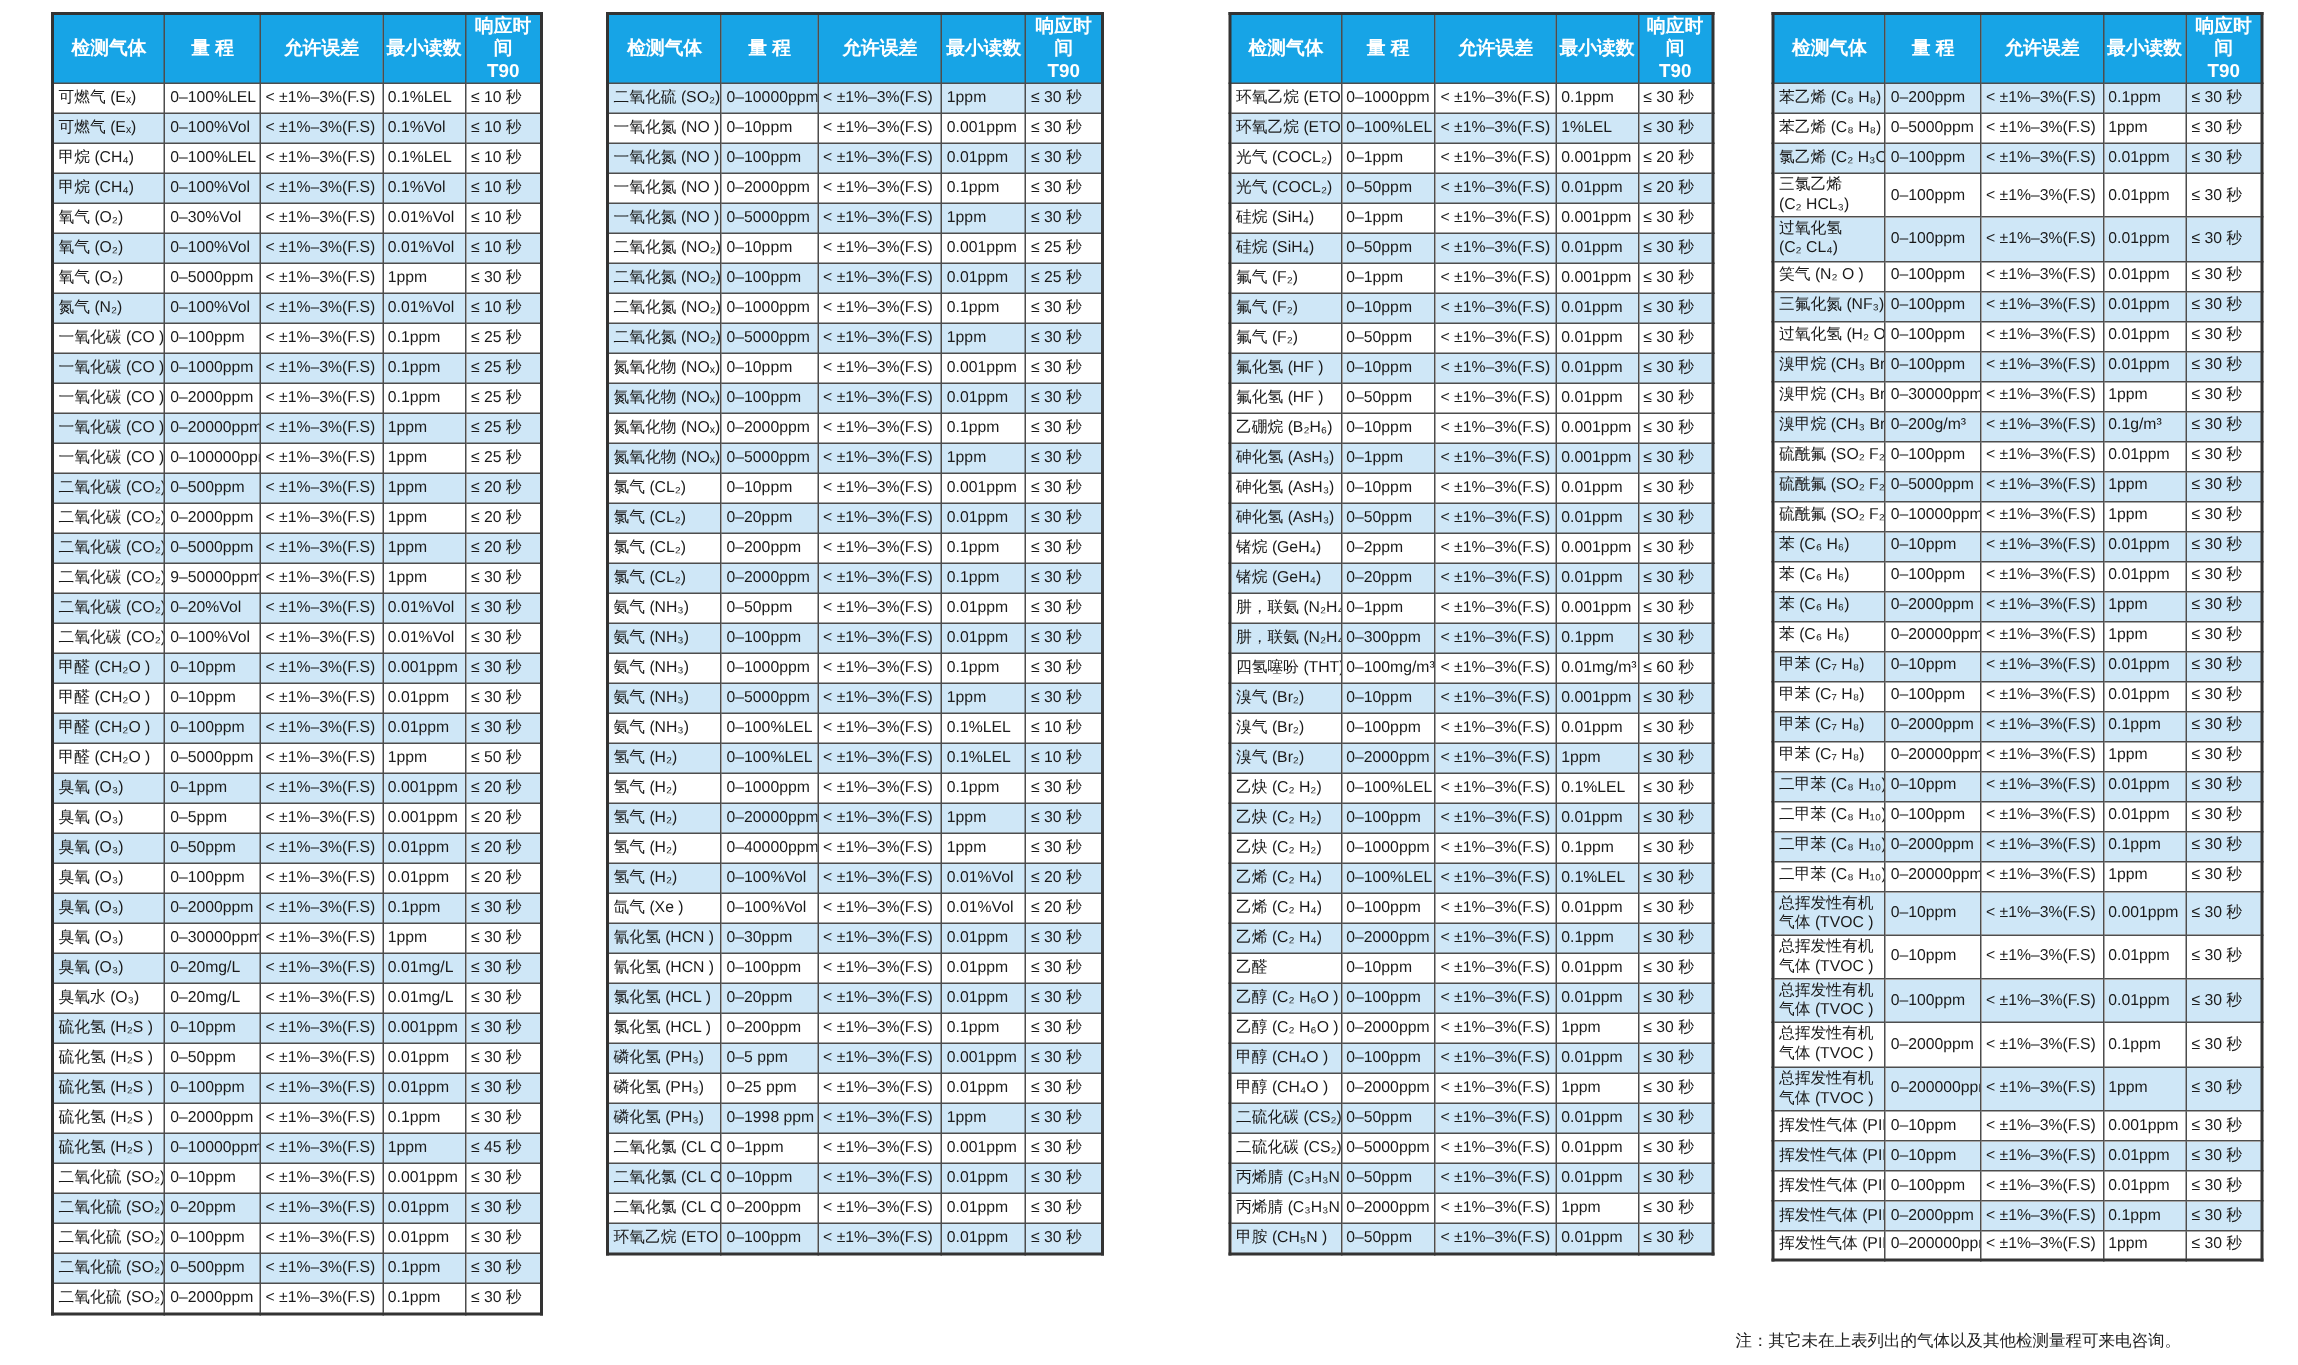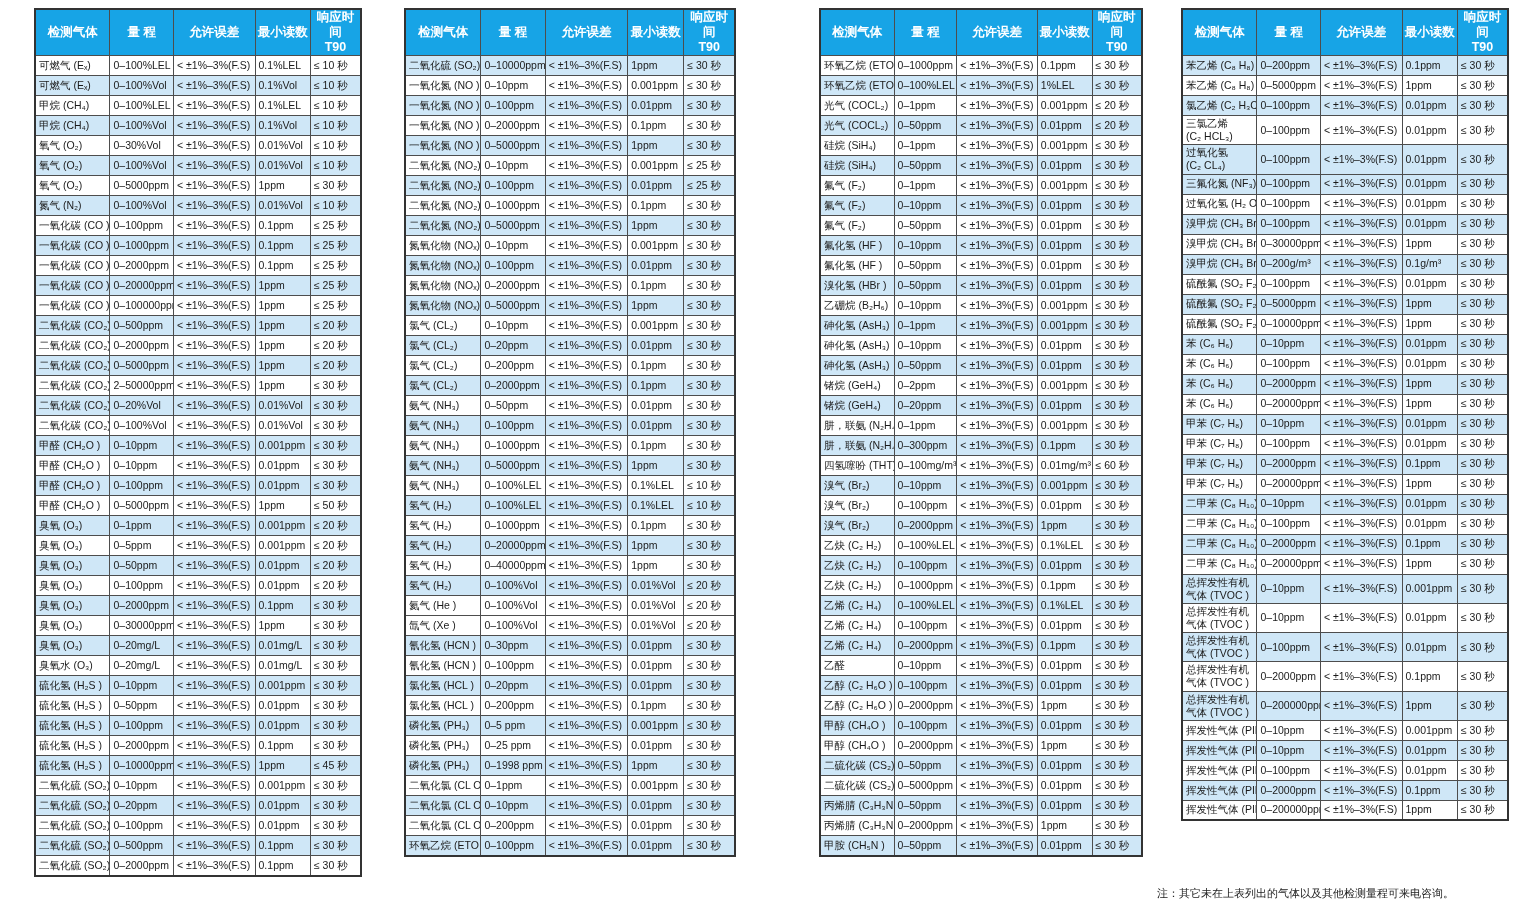--- a/index.html
+++ b/index.html
@@ -167,21 +167,21 @@
         </tr>
         <tr class="alt">
           <td>二氧化碳 (CO₂)</td>
           <td>0–5000ppm</td>
           <td>&lt; ±1%–3%(F.S)</td>
           <td>1ppm</td>
           <td>≤ 20 秒</td>
         </tr>
         <tr>
           <td>二氧化碳 (CO₂)</td>
-          <td>2–50000ppm</td>
+          <td>9–50000ppm</td>
           <td>&lt; ±1%–3%(F.S)</td>
           <td>1ppm</td>
           <td>≤ 30 秒</td>
         </tr>
         <tr class="alt">
           <td>二氧化碳 (CO₂)</td>
           <td>0–20%Vol</td>
           <td>&lt; ±1%–3%(F.S)</td>
           <td>0.01%Vol</td>
           <td>≤ 30 秒</td>
@@ -554,27 +554,20 @@
           <td>≤ 30 秒</td>
         </tr>
         <tr class="alt">
           <td>氢气 (H₂)</td>
           <td>0–100%Vol</td>
           <td>&lt; ±1%–3%(F.S)</td>
           <td>0.01%Vol</td>
           <td>≤ 20 秒</td>
         </tr>
         <tr>
-          <td>氦气 (He )</td>
-          <td>0–100%Vol</td>
-          <td>&lt; ±1%–3%(F.S)</td>
-          <td>0.01%Vol</td>
-          <td>≤ 20 秒</td>
-        </tr>
-        <tr>
           <td>氙气 (Xe )</td>
           <td>0–100%Vol</td>
           <td>&lt; ±1%–3%(F.S)</td>
           <td>0.01%Vol</td>
           <td>≤ 20 秒</td>
         </tr>
         <tr class="alt">
           <td>氰化氢 (HCN )</td>
           <td>0–30ppm</td>
           <td>&lt; ±1%–3%(F.S)</td>
@@ -745,27 +738,20 @@
           <td>0.01ppm</td>
           <td>≤ 30 秒</td>
         </tr>
         <tr>
           <td>氟化氢 (HF )</td>
           <td>0–50ppm</td>
           <td>&lt; ±1%–3%(F.S)</td>
           <td>0.01ppm</td>
           <td>≤ 30 秒</td>
         </tr>
-        <tr class="alt">
-          <td>溴化氢 (HBr )</td>
-          <td>0–50ppm</td>
-          <td>&lt; ±1%–3%(F.S)</td>
-          <td>0.01ppm</td>
-          <td>≤ 30 秒</td>
-        </tr>
         <tr>
           <td>乙硼烷 (B₂H₆)</td>
           <td>0–10ppm</td>
           <td>&lt; ±1%–3%(F.S)</td>
           <td>0.001ppm</td>
           <td>≤ 30 秒</td>
         </tr>
         <tr class="alt">
           <td>砷化氢 (AsH₃)</td>
           <td>0–1ppm</td>
@@ -1009,20 +995,27 @@
           <td>≤ 30 秒</td>
         </tr>
         <tr class="alt">
           <td>过氧化氢
 (C₂ CL₄)</td>
           <td>0–100ppm</td>
           <td>&lt; ±1%–3%(F.S)</td>
           <td>0.01ppm</td>
           <td>≤ 30 秒</td>
         </tr>
+        <tr>
+          <td>笑气 (N₂ O )</td>
+          <td>0–100ppm</td>
+          <td>&lt; ±1%–3%(F.S)</td>
+          <td>0.01ppm</td>
+          <td>≤ 30 秒</td>
+        </tr>
         <tr class="alt">
           <td>三氟化氮 (NF₃)</td>
           <td>0–100ppm</td>
           <td>&lt; ±1%–3%(F.S)</td>
           <td>0.01ppm</td>
           <td>≤ 30 秒</td>
         </tr>
         <tr>
           <td>过氧化氢 (H₂ O₂)</td>
           <td>0–100ppm</td>

